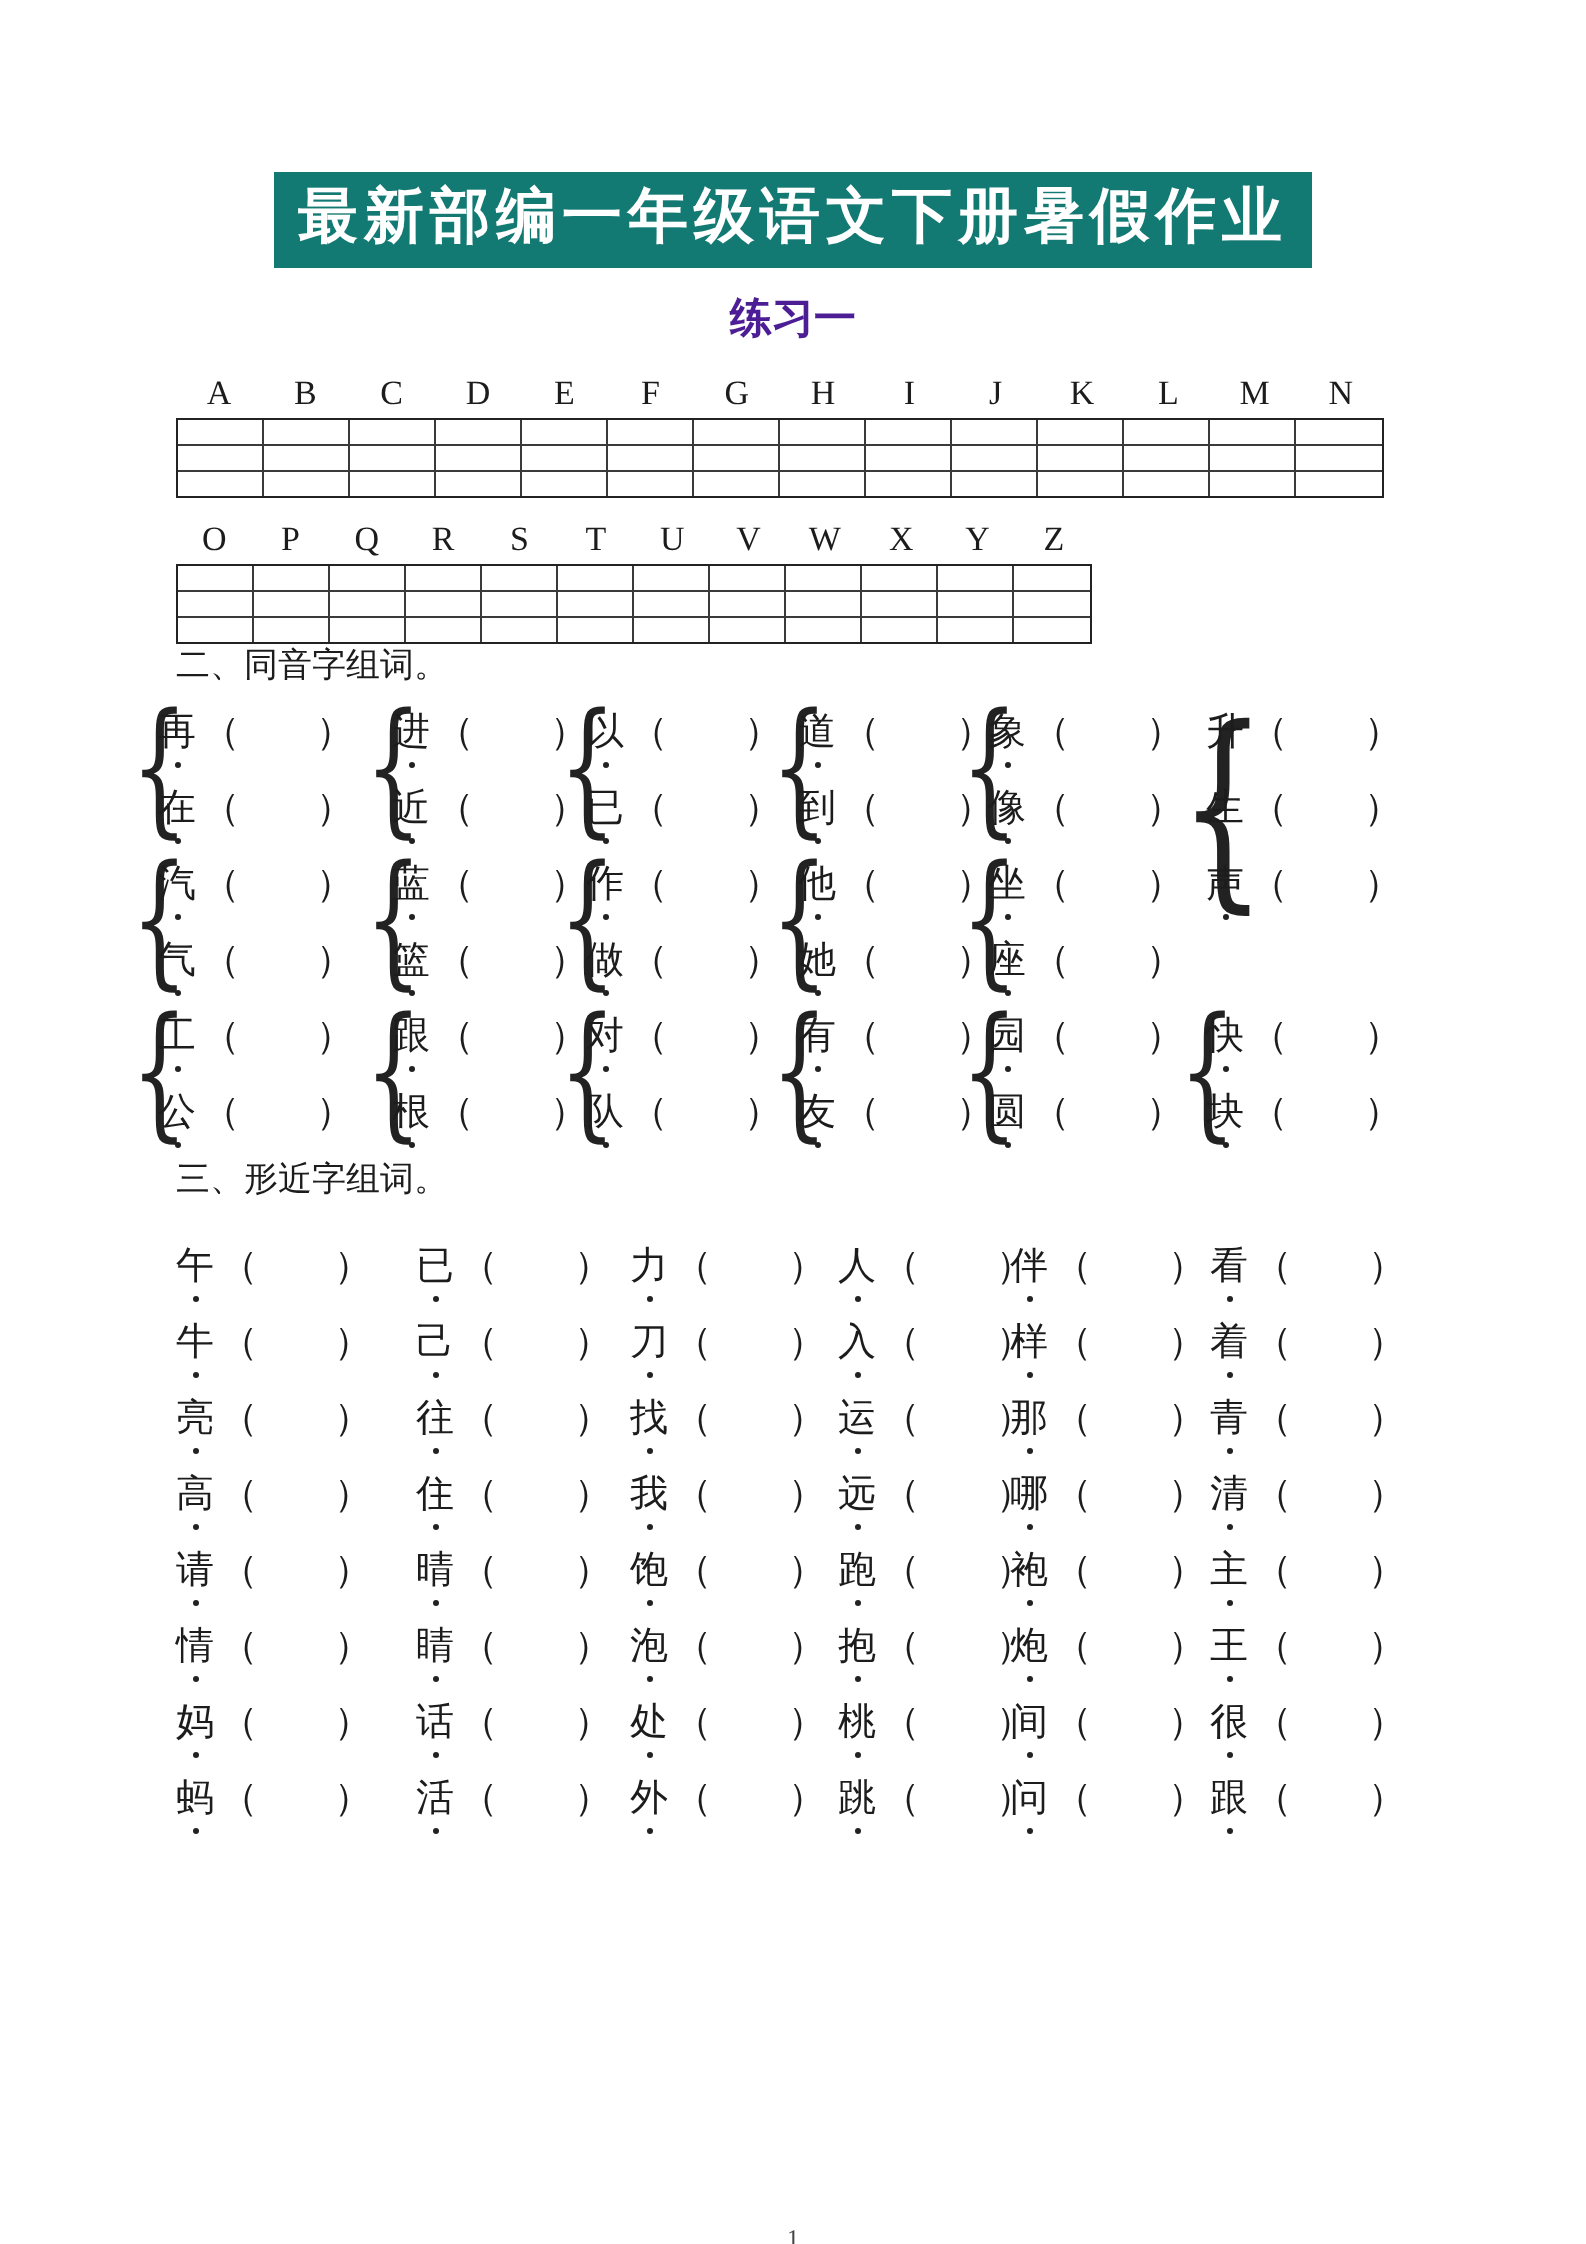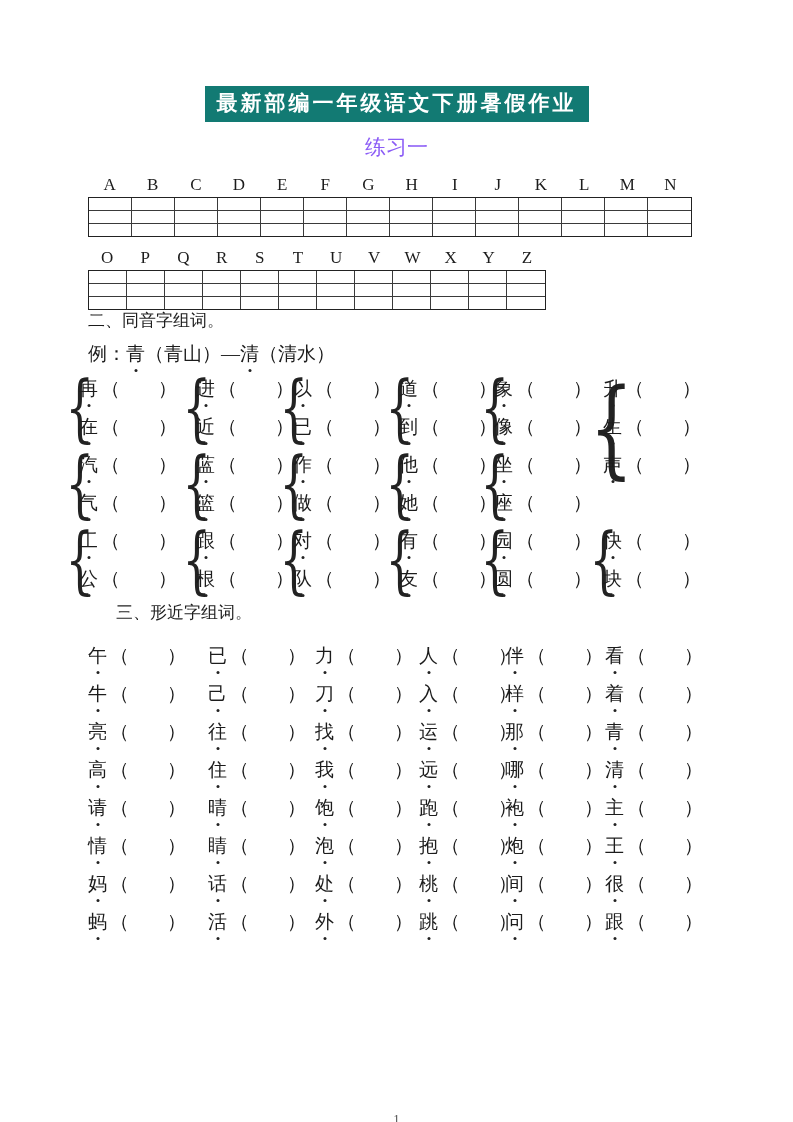--- a/index.html
+++ b/index.html
@@ -5,35 +5,35 @@
   html,body { margin:0; padding:0; background:#ffffff; }
   body {
     width:793px; height:1122px; position:relative; overflow:hidden;
     font-family:"Liberation Serif","DejaVu Serif",serif; color:#1c1c1c;
   }
   .page { position:relative; width:793px; height:1122px; background:#fff; }
 
   .title-band {
     margin:86px auto 0; width:fit-content;
     background:#127a73; color:#ffffff;
-    font-size:21px; font-weight:bold; letter-spacing:3px;
+    font-size:30px; font-weight:bold; letter-spacing:3px;
     padding:4px 12px 6px 12px; line-height:1.25;
   }
   .subtitle {
     margin-top:11px; text-align:center;
-    color:#8b5cf6; font-weight:normal; font-size:21px;
+    color:#4c1d95; font-weight:bold; font-size:21px;
     font-family:"Liberation Sans","DejaVu Sans",sans-serif;
   }
 
   .content { margin-left:88px; width:604px; }
 
   .heading { font-size:17px; line-height:22px; }
   .h1 { margin-top:16px; }
   .h2 { }
-  .h3 { margin-top:4px;margin-left:28px; }
+  .h3 { margin-top:4px; }
 
   .letters { display:grid; margin-top:12px; height:24px; align-items:center; font-size:17px; }
   .letter { text-align:center; }
 
   .fourline { display:grid; border:1.5px solid #222; box-sizing:border-box; }
   .fcell { height:12px; border-right:1px solid #3a3a3a; border-bottom:1px solid #3a3a3a; }
   .w1 { width:604px; }
   .w2 { width:458px; }
 
   .example { margin-top:9px; font-size:19px; line-height:26px; }
@@ -200,23 +200,20 @@
         <div class="fcell" style="border-bottom: none;"></div>
         <div class="fcell" style="border-bottom: none;"></div>
         <div class="fcell" style="border-bottom: none;"></div>
         <div class="fcell" style="border-bottom: none;"></div>
         <div class="fcell" style="border-bottom: none;"></div>
         <div class="fcell" style="border-right: none; border-bottom: none;"></div>
       </div>
 
     <div class="heading h2">二、同音字组词。</div>
 
-    <div class="example">
-      <span>例：</span><span class="char dotted">青</span><span>（青山）—</span><span class="char dotted">清</span><span>（清水）</span>
-    </div>
 
     <div class="brace-area">
 
       <div class="bcol bc0">
         <div class="bgroup">
           <span class="brace-glyph">{</span>
           <div class="glines">
             <div class="gline">
                 <span class="char dotted">再</span>
                 <span class="blank">（　　）</span>

